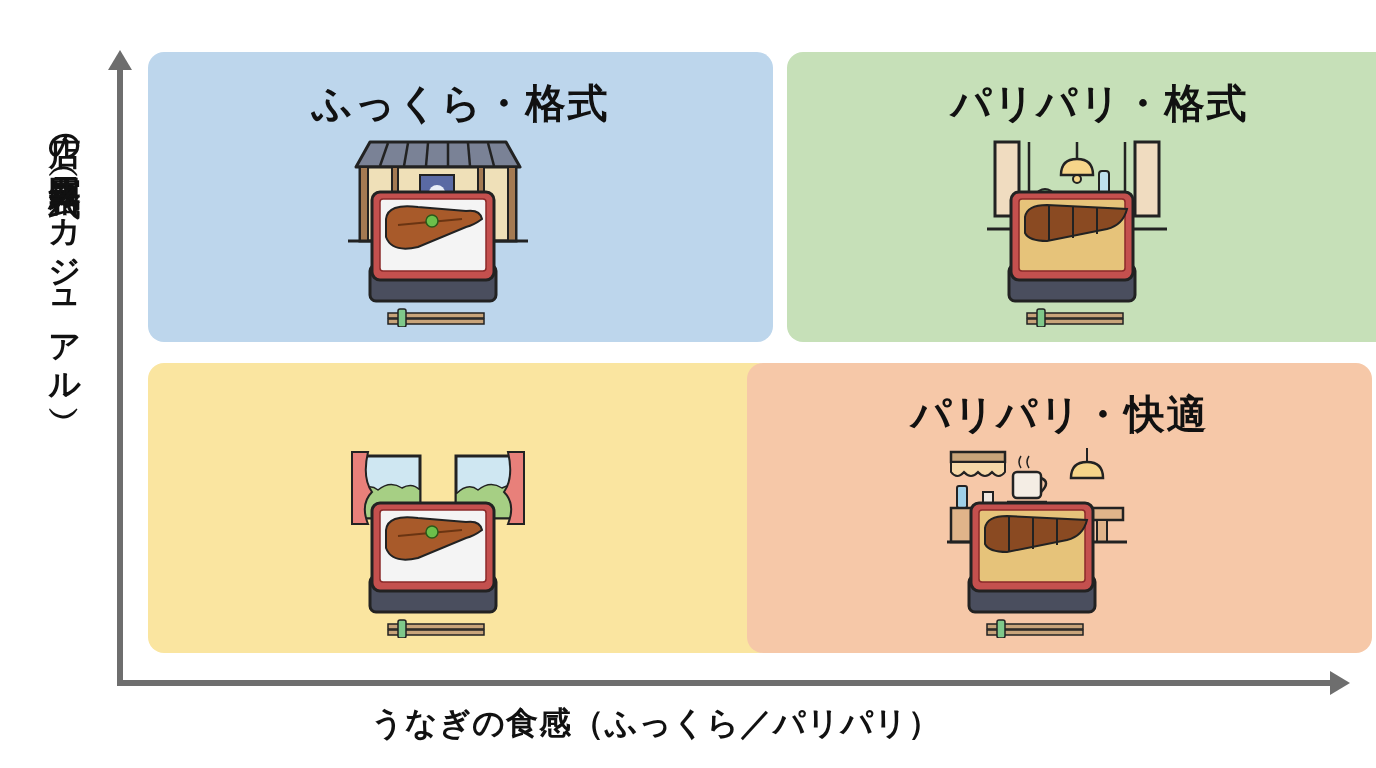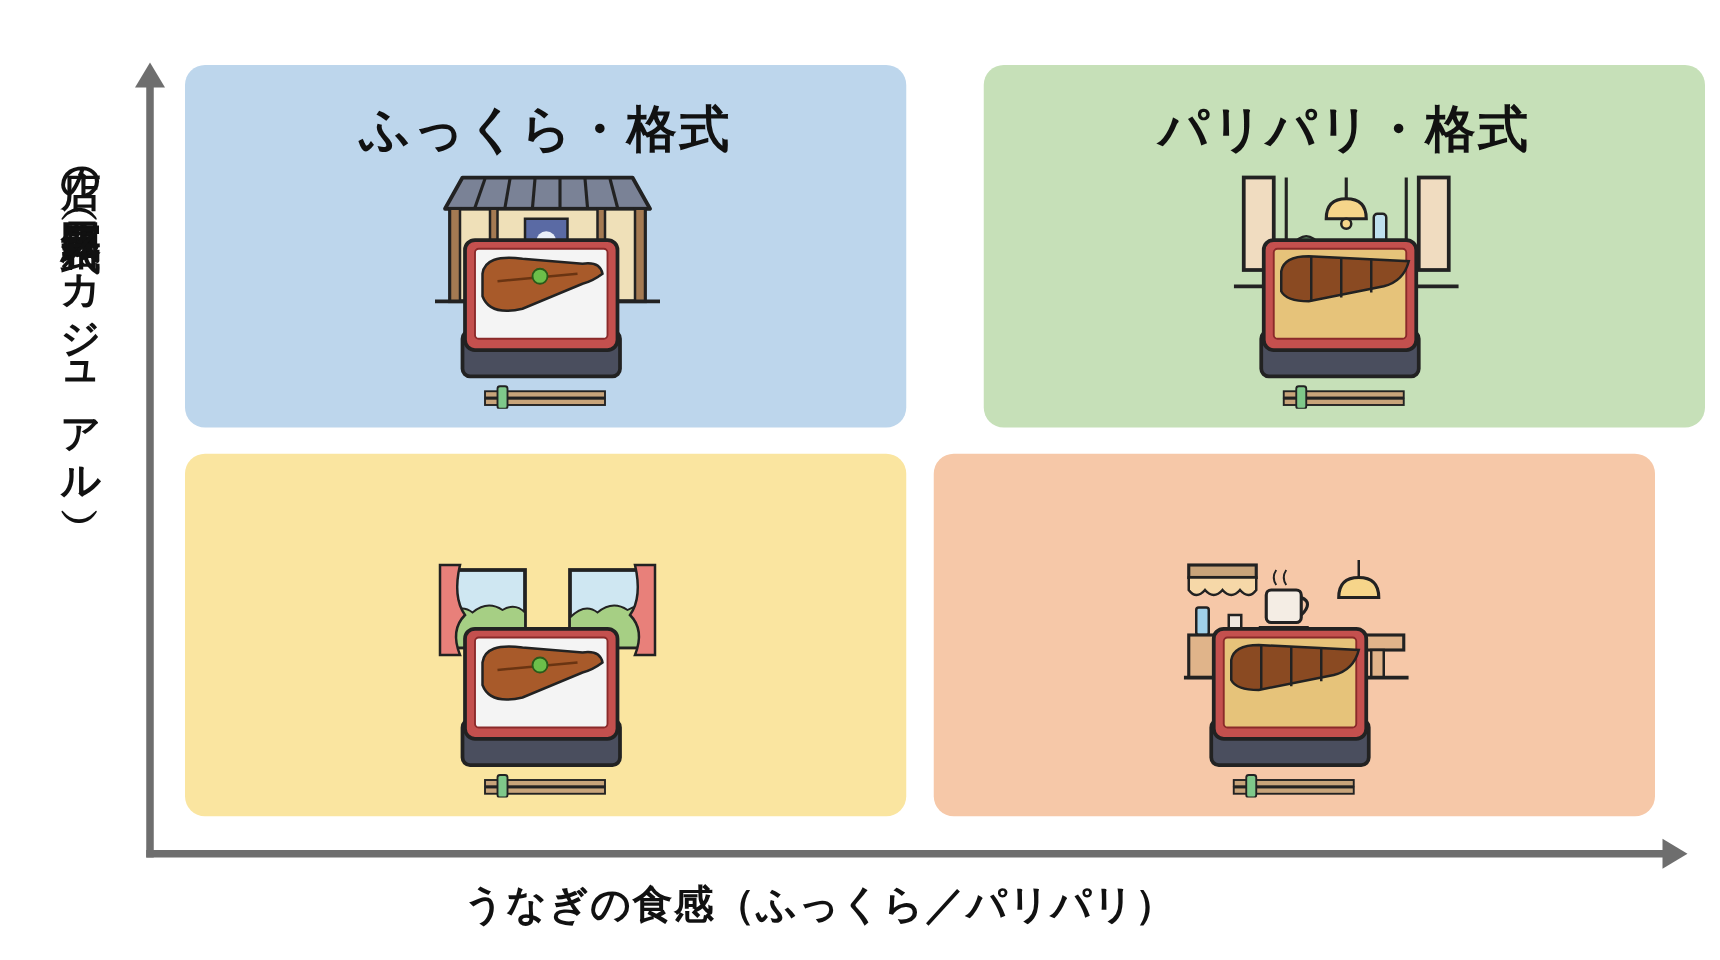--- a/index.html
+++ b/index.html
@@ -1,21 +1,21 @@
 <!DOCTYPE html>
 <html><head>
 <meta charset="utf-8">
 <style>
   html, body { margin:0; padding:0; }
   body {
     width:1376px; height:768px; background:#ffffff; position:relative; overflow:hidden;
     font-family:"DejaVu Sans", "Liberation Sans", sans-serif;
   }
   .quad {
-    position:absolute; width:577px; height:290px; border-radius:16px;
+    position:absolute; width:577px; height:290px; border-radius:16px;padding-left:48px;
   }
   .quad-title {
     position:absolute; left:0; right:0; top:24px; text-align:center;
     font-size:40px; font-weight:bold; color:#111; letter-spacing:2px;
   }
   .illus { position:absolute; left:200px; top:85px; width:180px; height:190px; }
   .axis-y-line { position:absolute; left:117px; top:66px; width:6px; height:620px; background:#6e6e6e; }
   .axis-y-head { position:absolute; left:108px; top:50px; width:0; height:0;
     border-left:12px solid transparent; border-right:12px solid transparent; border-bottom:20px solid #6e6e6e; }
   .axis-x-line { position:absolute; left:117px; top:680px; width:1220px; height:6px; background:#6e6e6e; }
@@ -120,20 +120,21 @@
     <path d="M38,82 Q40,66 70,70 L118,74 Q132,72 134,82 Q126,88 118,90 L70,110 Q44,116 38,100 Z" fill="#a85a2a" stroke="#222" stroke-width="2"></path>
     <path d="M50,88 L114,82" stroke="#6a3412" stroke-width="2"></path>
     <circle cx="84" cy="84" r="6" fill="#6cbf4a" stroke="#2a5a1a" stroke-width="1.5"></circle>
     <rect x="40" y="176" width="96" height="5" fill="#c8a47a" stroke="#222" stroke-width="1.5"></rect>
     <rect x="40" y="182" width="96" height="5" fill="#c8a47a" stroke="#222" stroke-width="1.5"></rect>
     <rect x="50" y="172" width="8" height="18" rx="2" fill="#7fc88a" stroke="#222" stroke-width="1.5"></rect>
   </svg>
 </div>
 
 <div class="quad" style="left:747px; top:363px; background:#f6c8a8;">
+  <div class="quad-title">パリパリ・快適</div>
   <svg class="illus" viewBox="0 0 180 190">
     <rect x="4" y="4" width="54" height="10" fill="#c8a47a" stroke="#222" stroke-width="2.5"></rect>
     <path d="M4,14 L4,24 Q10,32 17,24 Q24,32 31,24 Q38,32 45,24 Q52,32 58,24 L58,14 Z" fill="#f6d8a8" stroke="#222" stroke-width="2"></path>
     <rect x="10" y="38" width="10" height="22" rx="2" fill="#9fd0e8" stroke="#222" stroke-width="2"></rect>
     <rect x="36" y="44" width="10" height="16" fill="#f0e8e0" stroke="#222" stroke-width="2"></rect>
     <rect x="66" y="24" width="28" height="26" rx="4" fill="#f4ede4" stroke="#222" stroke-width="2.5"></rect>
     <path d="M94,30 Q104,34 94,44" fill="none" stroke="#222" stroke-width="2.5"></path>
     <line x1="60" y1="54" x2="100" y2="54" stroke="#222" stroke-width="2.5"></line>
     <path d="M74,8 Q70,14 74,20 M82,8 Q78,14 82,20" fill="none" stroke="#222" stroke-width="1.5"></path>
     <line x1="140" y1="0" x2="140" y2="14" stroke="#222" stroke-width="2"></line>

